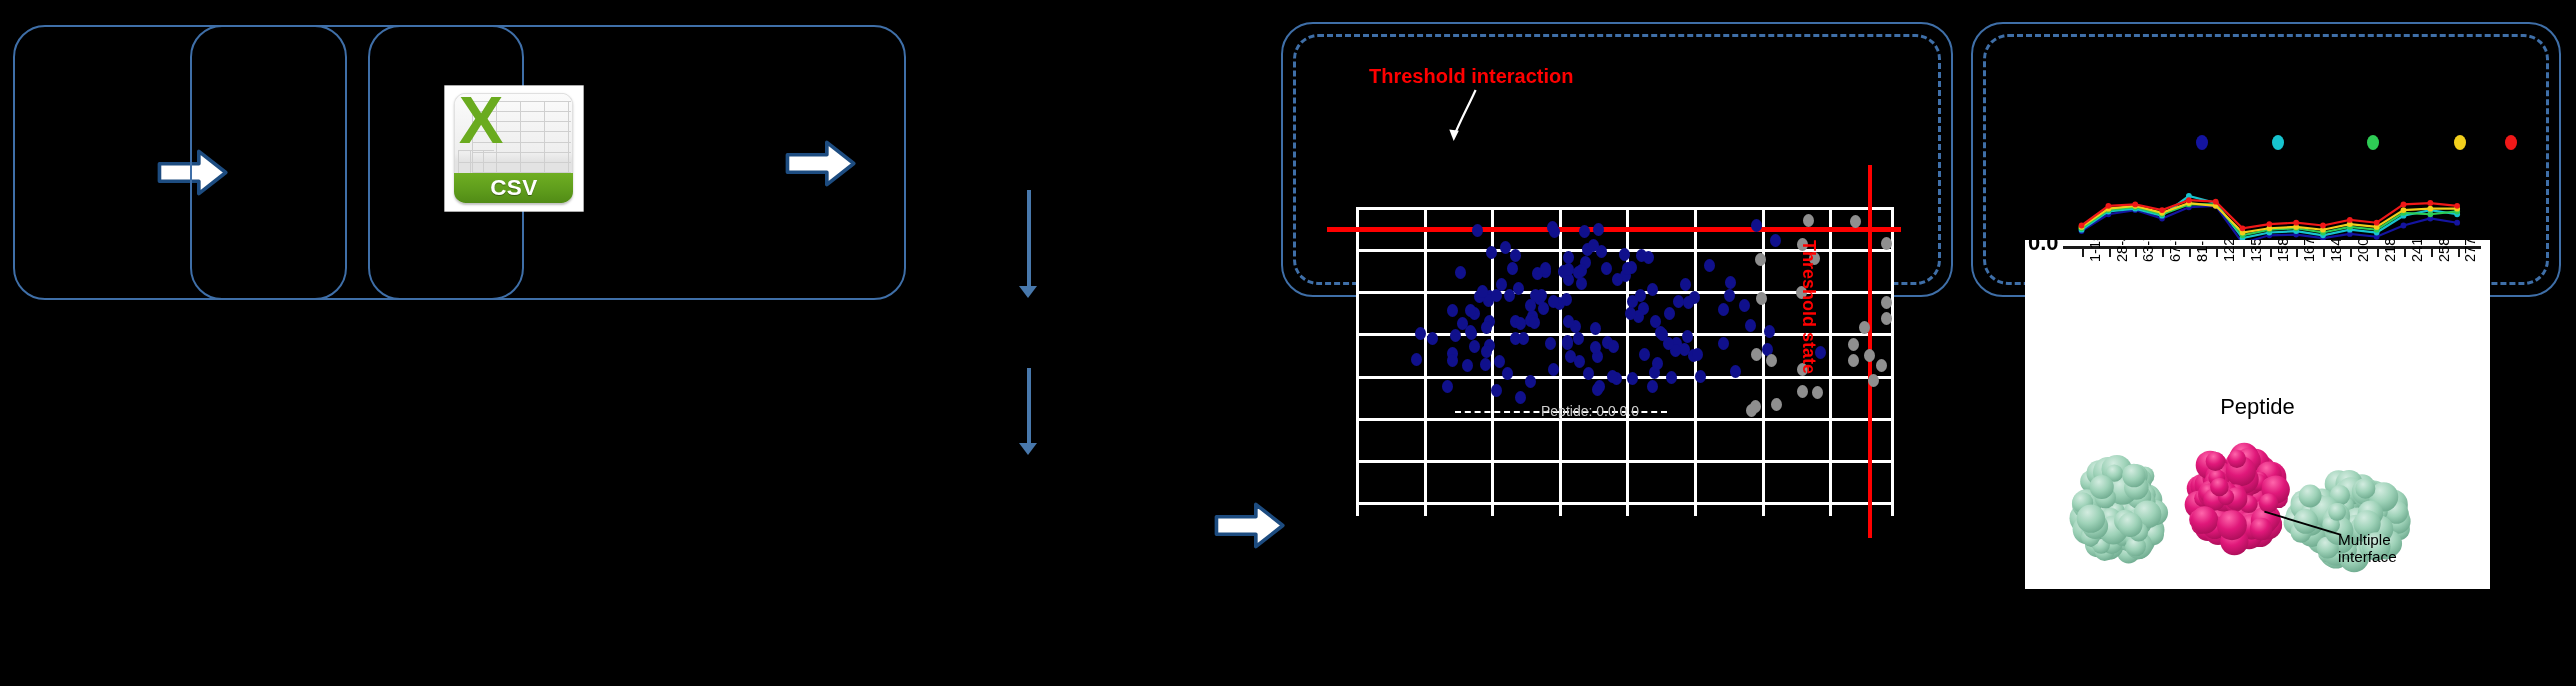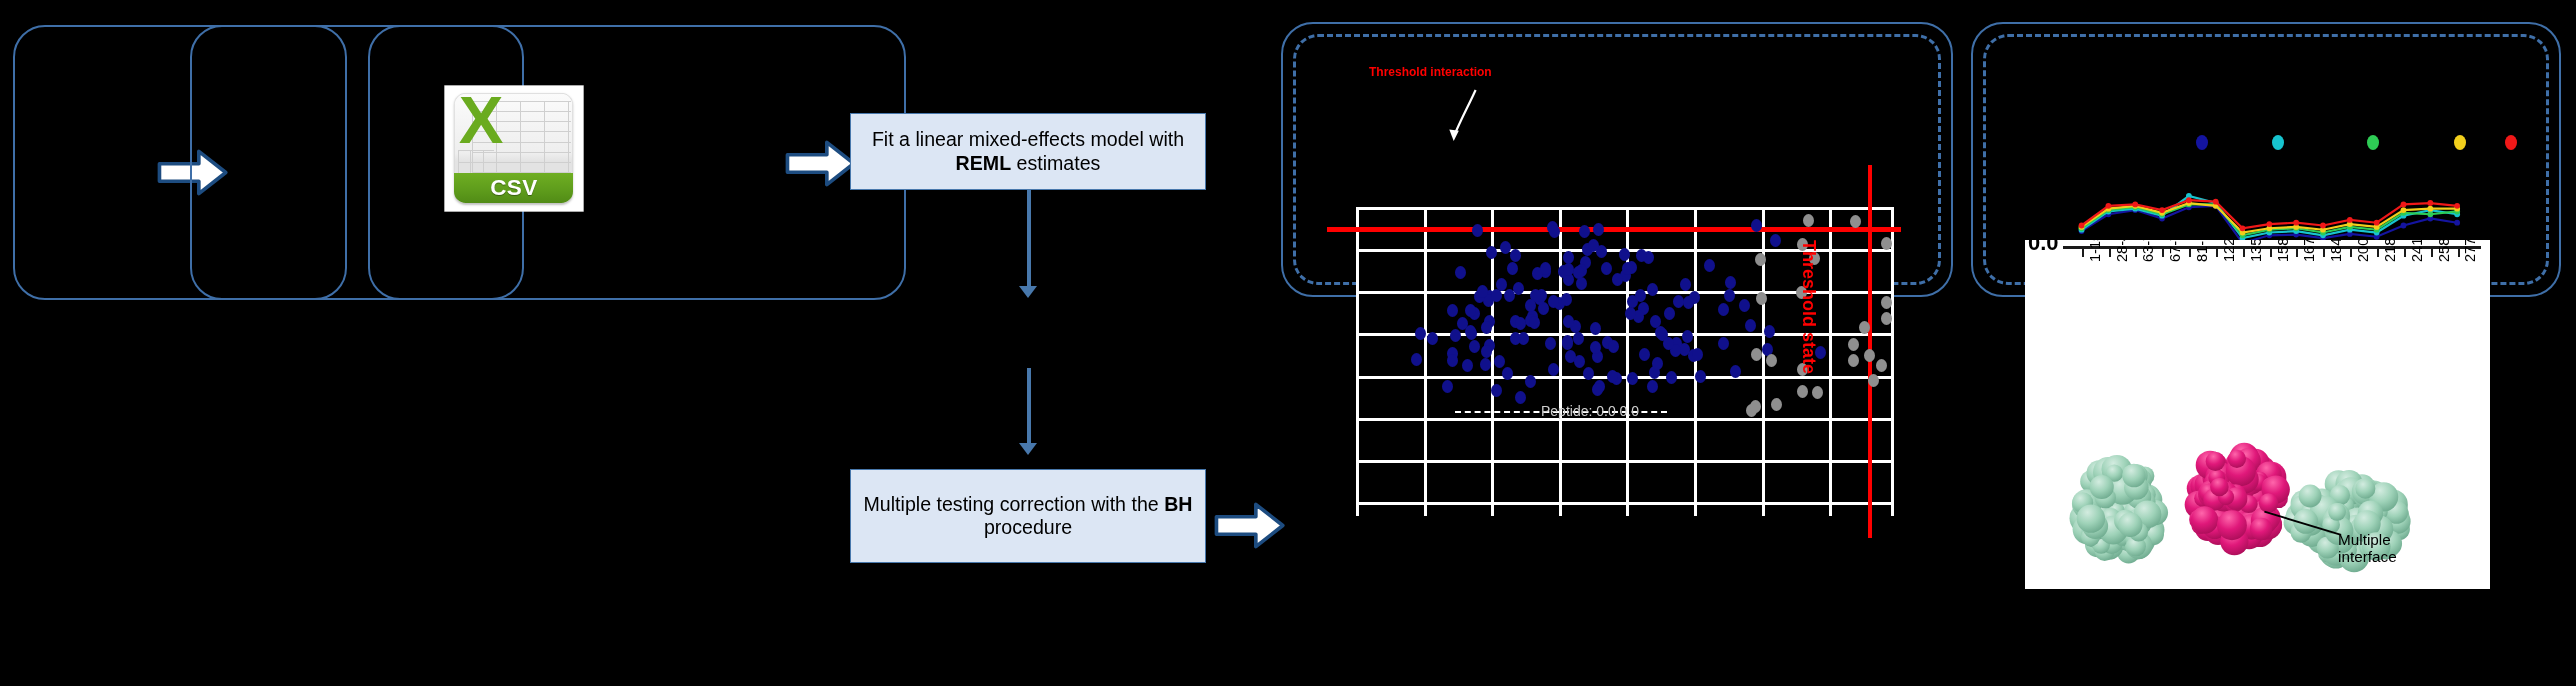--- a/index.html
+++ b/index.html
@@ -59,21 +59,21 @@
   #volcano{position:absolute;left:1356px;top:207px;width:538px;height:309px;background:#000;}
   #volcano .gl{position:absolute;background:#ffffff;}
   #volcano .gl.v{width:2.9px;top:0;bottom:0;}
   #volcano .gl.h{height:2.9px;left:0;right:0;}
   #volcano .thr{position:absolute;background:#ff0000;}
   #volcano .thr.h{height:4.4px;left:-29px;right:-7.3px;}
   #volcano .thr.v{width:4.4px;top:-42px;bottom:-22px;}
   #volcano .pt{position:absolute;width:11px;height:13px;border-radius:50%;}
   #volcano .pt.b{background:#10108c;}
   #volcano .pt.g{background:#8f8f8f;}
-  #thr-inter-label{position:absolute;left:1369px;top:65px;color:#ff0000;font-size:12px;font-weight:bold;
+  #thr-inter-label{position:absolute;left:1369px;top:65px;color:#ff0000;font-size:20px;font-weight:bold;
       white-space:nowrap;}
   #thr-inter-arrow{position:absolute;left:1439px;top:87px;width:44px;height:57px;}
   #thr-state-label{position:absolute;left:1819px;top:240px;color:#ff0000;font-size:18px;font-weight:bold;
       white-space:nowrap;transform:rotate(90deg);transform-origin:left top;}
   #volcano-dashline{position:absolute;left:1455px;top:411px;width:212px;height:0;
       border-top:2.9px dashed #ffffff;}
   #volcano-pos{position:absolute;left:1541px;top:403px;color:#cfcfcf;font-size:14px;white-space:nowrap;}
 
   
   #peptide-card{position:absolute;left:2025px;top:240px;width:465px;height:349px;background:#fff;overflow:hidden;}
@@ -141,32 +141,26 @@
   </div>
 
   <div class="block-arrow" style="left:786px;top:140px;">
     <svg width="70" height="47" viewBox="0 0 96 64">
       <polygon points="2,20 56,20 56,3 93,32 56,61 56,44 2,44" fill="#ffffff" stroke="#1d4c80" stroke-width="5" stroke-linejoin="round"></polygon>
     </svg>
   </div>
 
   <div class="panel" id="panel-stats"></div>
 
-  <div class="step-box" id="step-1">
-    <span><span>Fit a linear mixed-effects model with </span><b>REML</b><span> estimates</span></span>
-  </div>
   <div class="v-connector" style="left:1027px;top:190px;height:96px;"></div>
   <div class="v-arrowhead" style="left:1019px;top:286px;"></div>
 
   <div class="v-connector" style="left:1027px;top:368px;height:76px;"></div>
   <div class="v-arrowhead" style="left:1019px;top:443px;"></div>
 
-  <div class="step-box" id="step-3">
-    <span><span>Multiple testing correction with the </span><b>BH</b><span> procedure</span></span>
-  </div>
 
   <div class="block-arrow" style="left:1215px;top:502px;">
     <svg width="70" height="47" viewBox="0 0 96 64">
       <polygon points="2,20 56,20 56,3 93,32 56,61 56,44 2,44" fill="#ffffff" stroke="#1d4c80" stroke-width="5" stroke-linejoin="round"></polygon>
     </svg>
   </div>
 
   <div class="panel dashed-inner" id="panel-volcano"></div>
 
   <div id="thr-inter-label">Threshold interaction</div>
@@ -478,20 +472,21 @@
         <i style="left: 180px;"></i>
         <i style="left: 207px;"></i>
         <i style="left: 233px;"></i>
         <i style="left: 260px;"></i>
         <i style="left: 287px;"></i>
         <i style="left: 314px;"></i>
         <i style="left: 341px;"></i>
         <i style="left: 368px;"></i>
         <i style="left: 395px;"></i>
       </div>
+    <div id="pep-xlabel">Peptide</div>
 
     <div id="protein">
       <svg width="378" height="156" viewBox="0 0 520 215">
         <defs>
           <radialGradient id="gGreen" cx="38%" cy="28%" r="78%">
             <stop offset="0%" stop-color="#d3ece0"></stop>
             <stop offset="52%" stop-color="#9ed2b8"></stop>
             <stop offset="100%" stop-color="#6ba88c"></stop>
           </radialGradient>
           <radialGradient id="gPink" cx="40%" cy="25%" r="80%">

